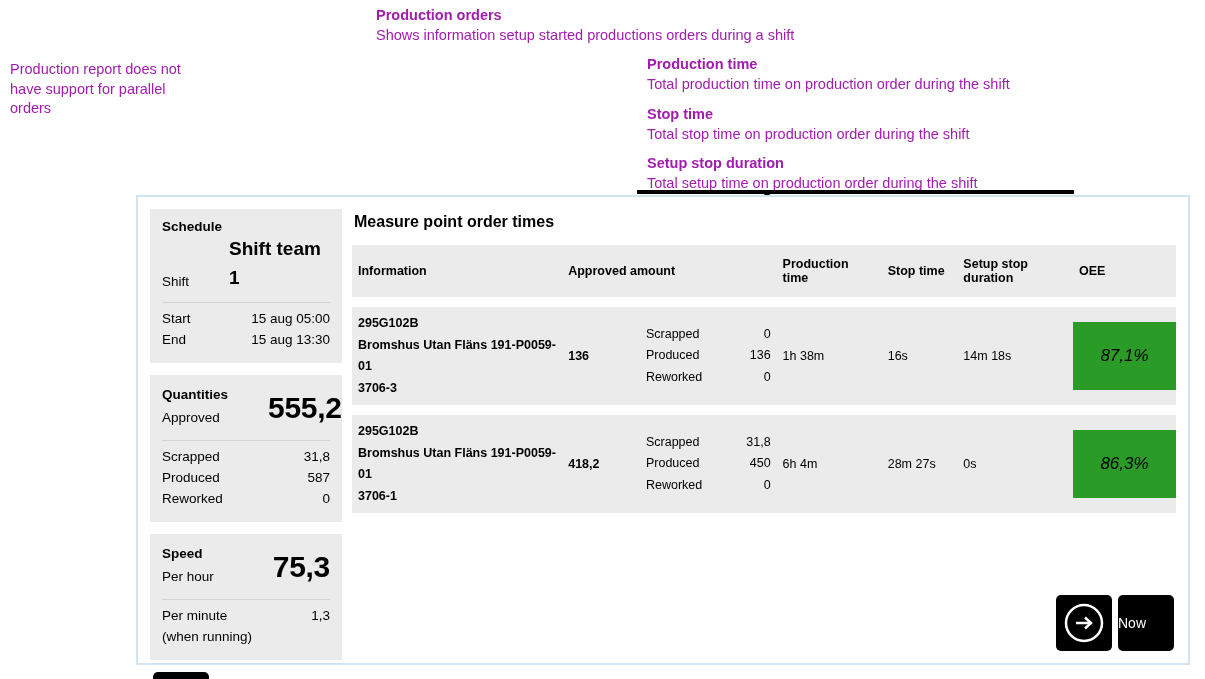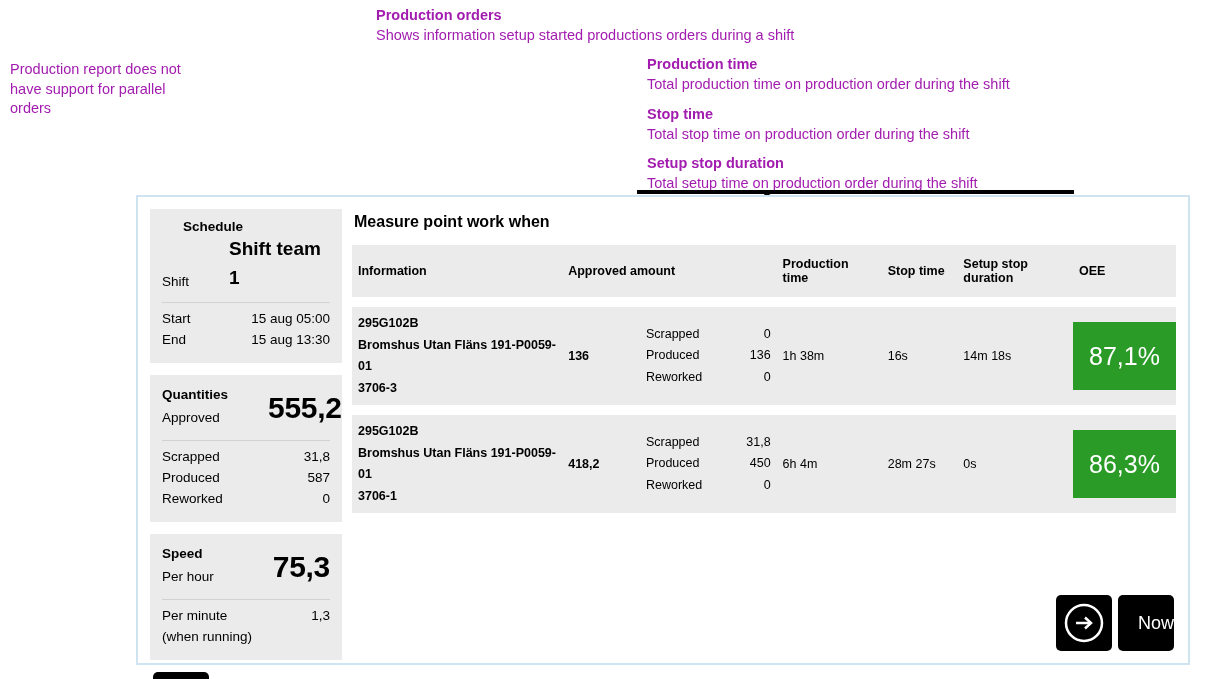--- a/index.html
+++ b/index.html
@@ -101,21 +101,20 @@
     display: flex;
     justify-content: space-between;
     font-size: 13.5px;
     line-height: 1.55;
     gap: 40px;
   }
   .card-head {
     display: flex;
     justify-content: space-between;
     align-items: flex-start;
-    margin-left: 21px;
   }
   .card-title {
     font-weight: bold;
     font-size: 13.5px;
   }
   .card-big {
     font-size: 30px;
     font-weight: bold;
     letter-spacing: -0.3px;
   }
@@ -208,46 +207,47 @@
     line-height: 1.72;
   }
   .qty-label { text-align: left; }
   .qty-val { text-align: right; padding-right: 4px; }
   td.oee-cell {
     padding: 0;
     width: 96px;
   }
   .oee-box {
     background: #2a9b27;
-    color: #ffffff;
-    font-size: 25px;
+    color: #000000;
+    font-size: 17px;
     height: 68px;
     display: flex;
     align-items: center;
     justify-content: center;
+    font-style: italic;
   }
 
   #nav-right {
     margin-top: auto;
     display: flex;
     justify-content: flex-end;
     align-items: flex-end;
     gap: 6px;
     padding-right: 2px;
   }
   #now-btn {
     width: 56px;
     height: 56px;
     background: #000000;
     color: #ffffff;
     border-radius: 5px;
     display: flex;
     align-items: center;
-    justify-content: flex-end;
-    font-size: 18px;
+    justify-content: flex-start;
+    font-size: 14px;
   }
 
   
   col.c-info  { width: 200px; }
   col.c-appr  { width: 74px;  }
   col.c-qty   { width: 130px; }
   col.c-prod  { width: 100px; }
   col.c-stop  { width: 72px;  }
   col.c-setup { width: 110px; }
   col.c-oee   { width: 98px;  }
@@ -378,21 +378,21 @@
         <svg width="44" height="44" viewBox="0 0 44 44">
           <circle cx="22" cy="22" r="18" fill="none" stroke="#fff" stroke-width="2.5"></circle>
           <path d="M28 22 H15" stroke="#fff" stroke-width="2.5" fill="none"></path>
           <path d="M20 16.5 L14 22 L20 27.5" stroke="#fff" stroke-width="2.5" fill="none"></path>
         </svg>
       </div>
     </div>
   </div>
 
   <div id="rightcol">
-    <div id="table-title">Measure point work when</div>
+    <div id="table-title">Measure point order times</div>
 
     <table class="wt">
       <colgroup>
         <col class="c-info">
           <col class="c-appr">
           <col class="c-qty">
         <col class="c-prod">
           <col class="c-stop">
           <col class="c-setup">
           <col class="c-oee">

